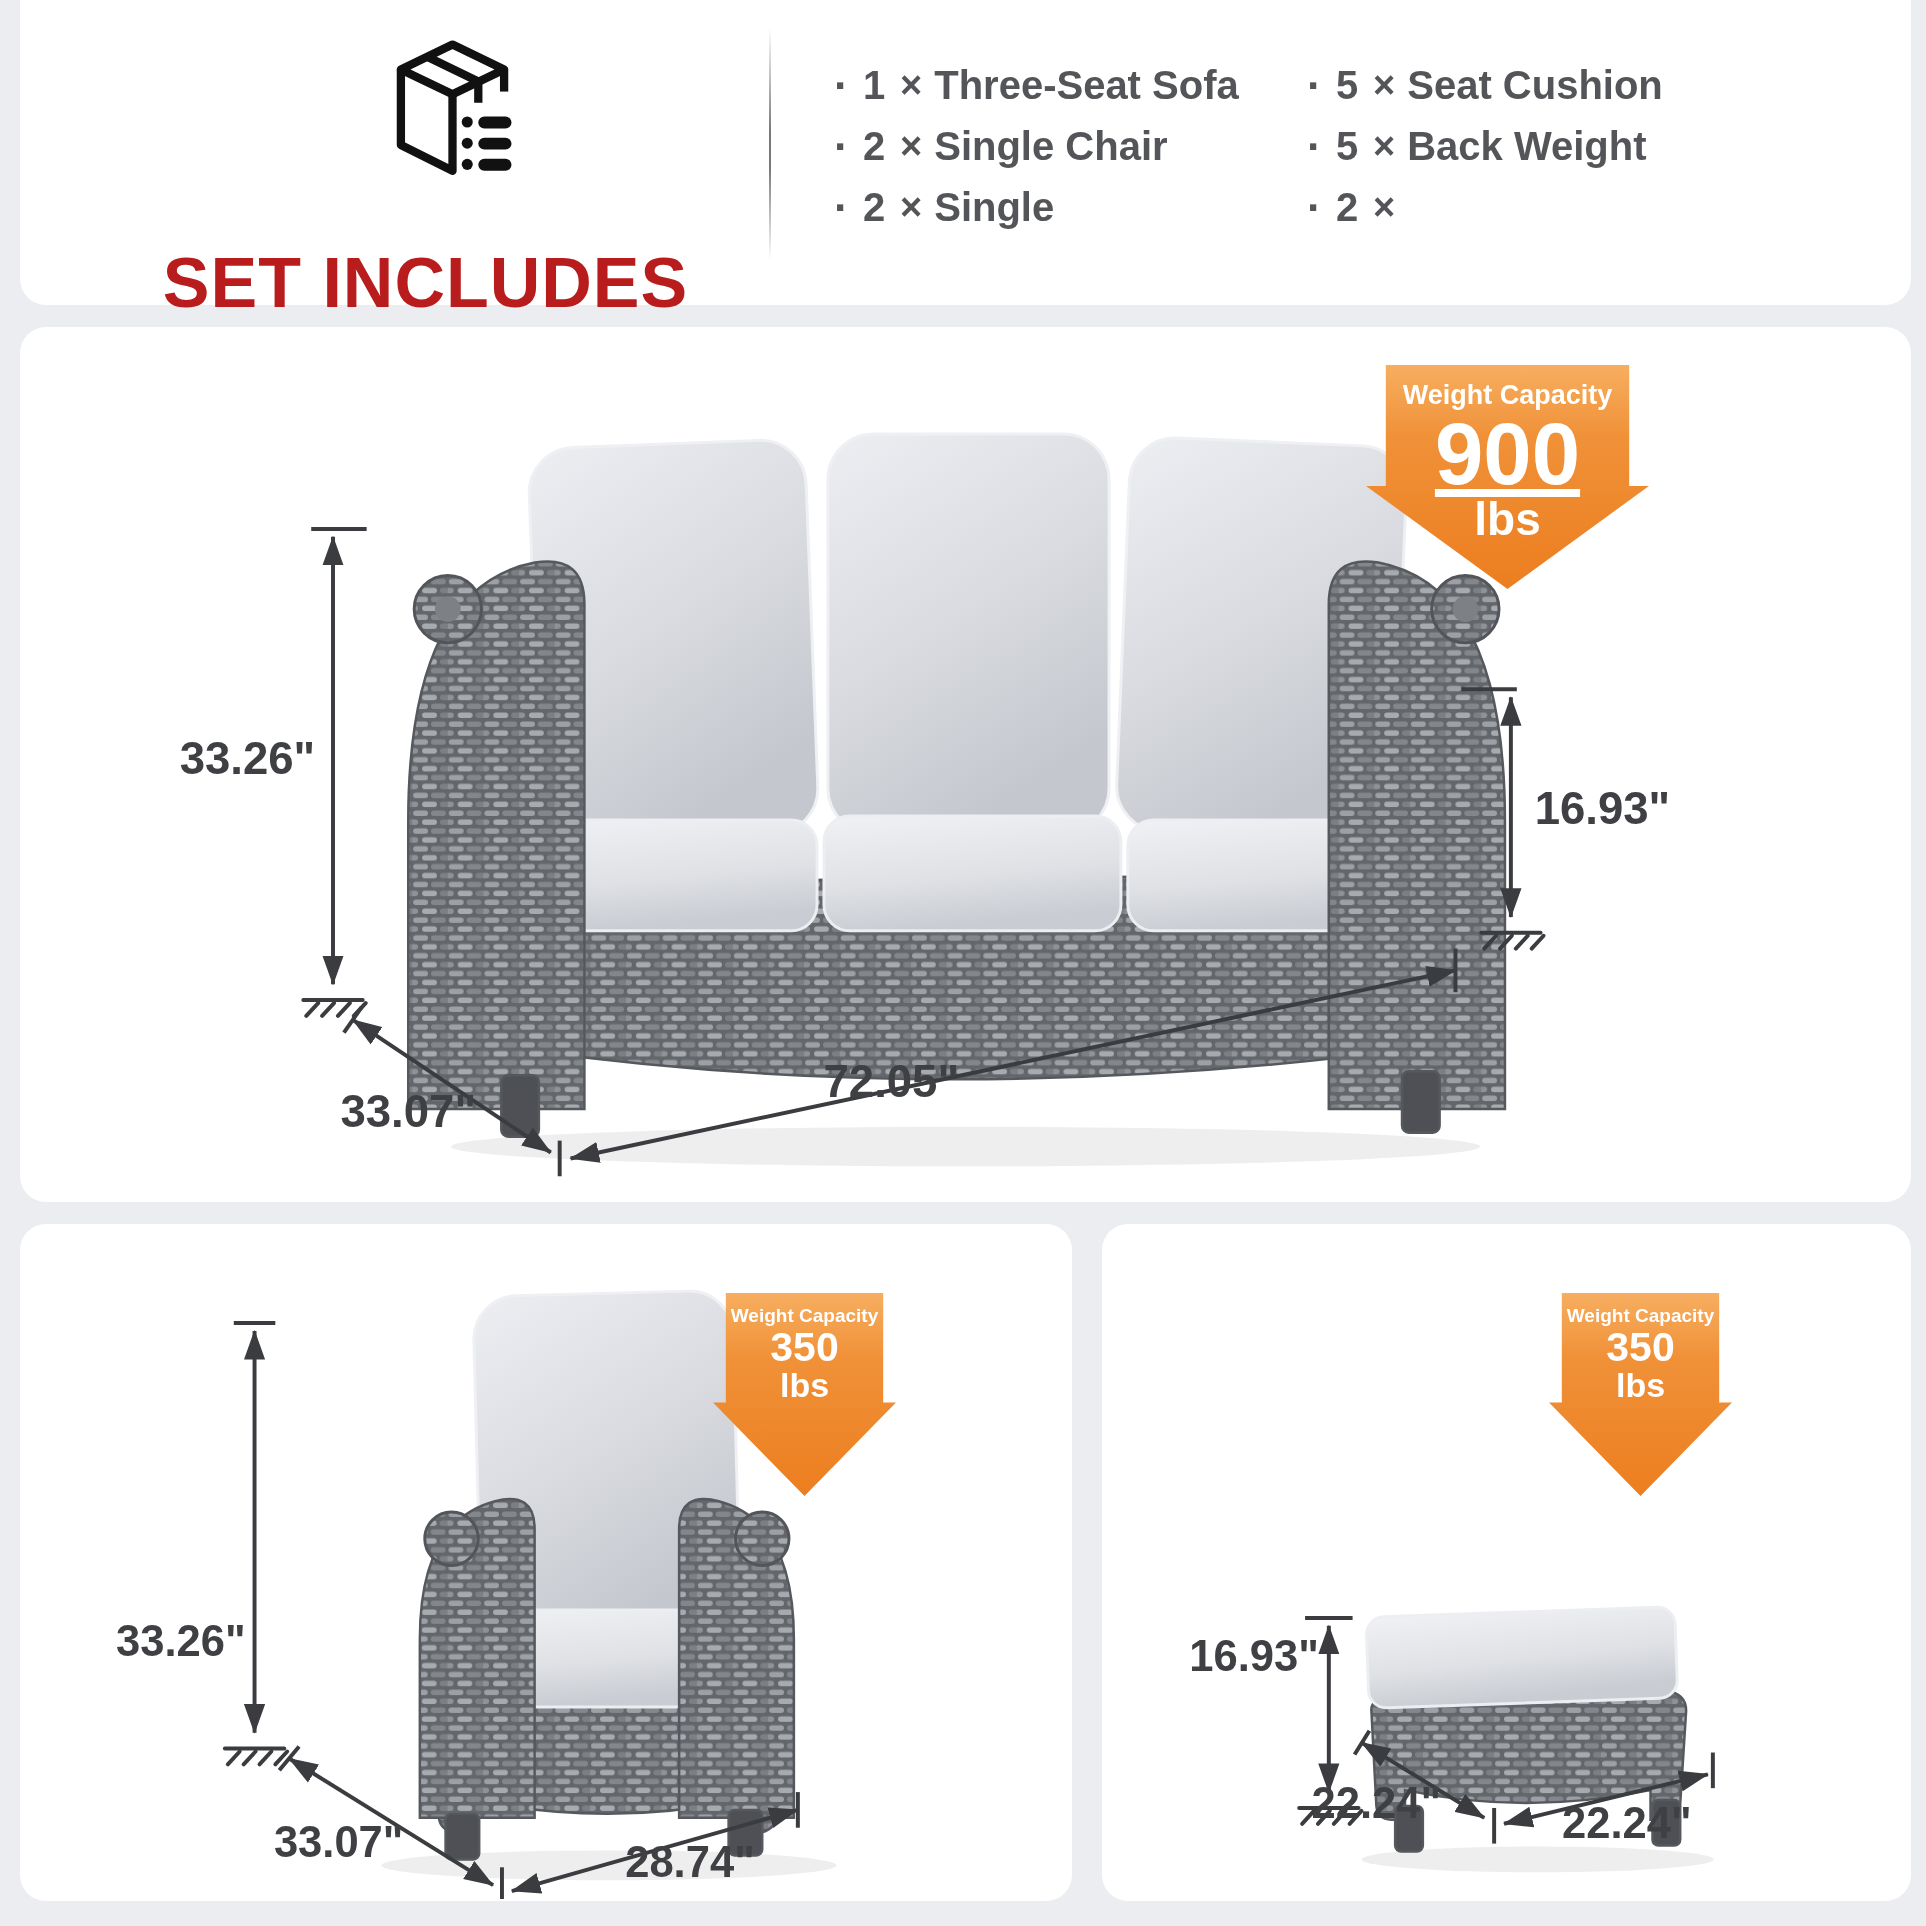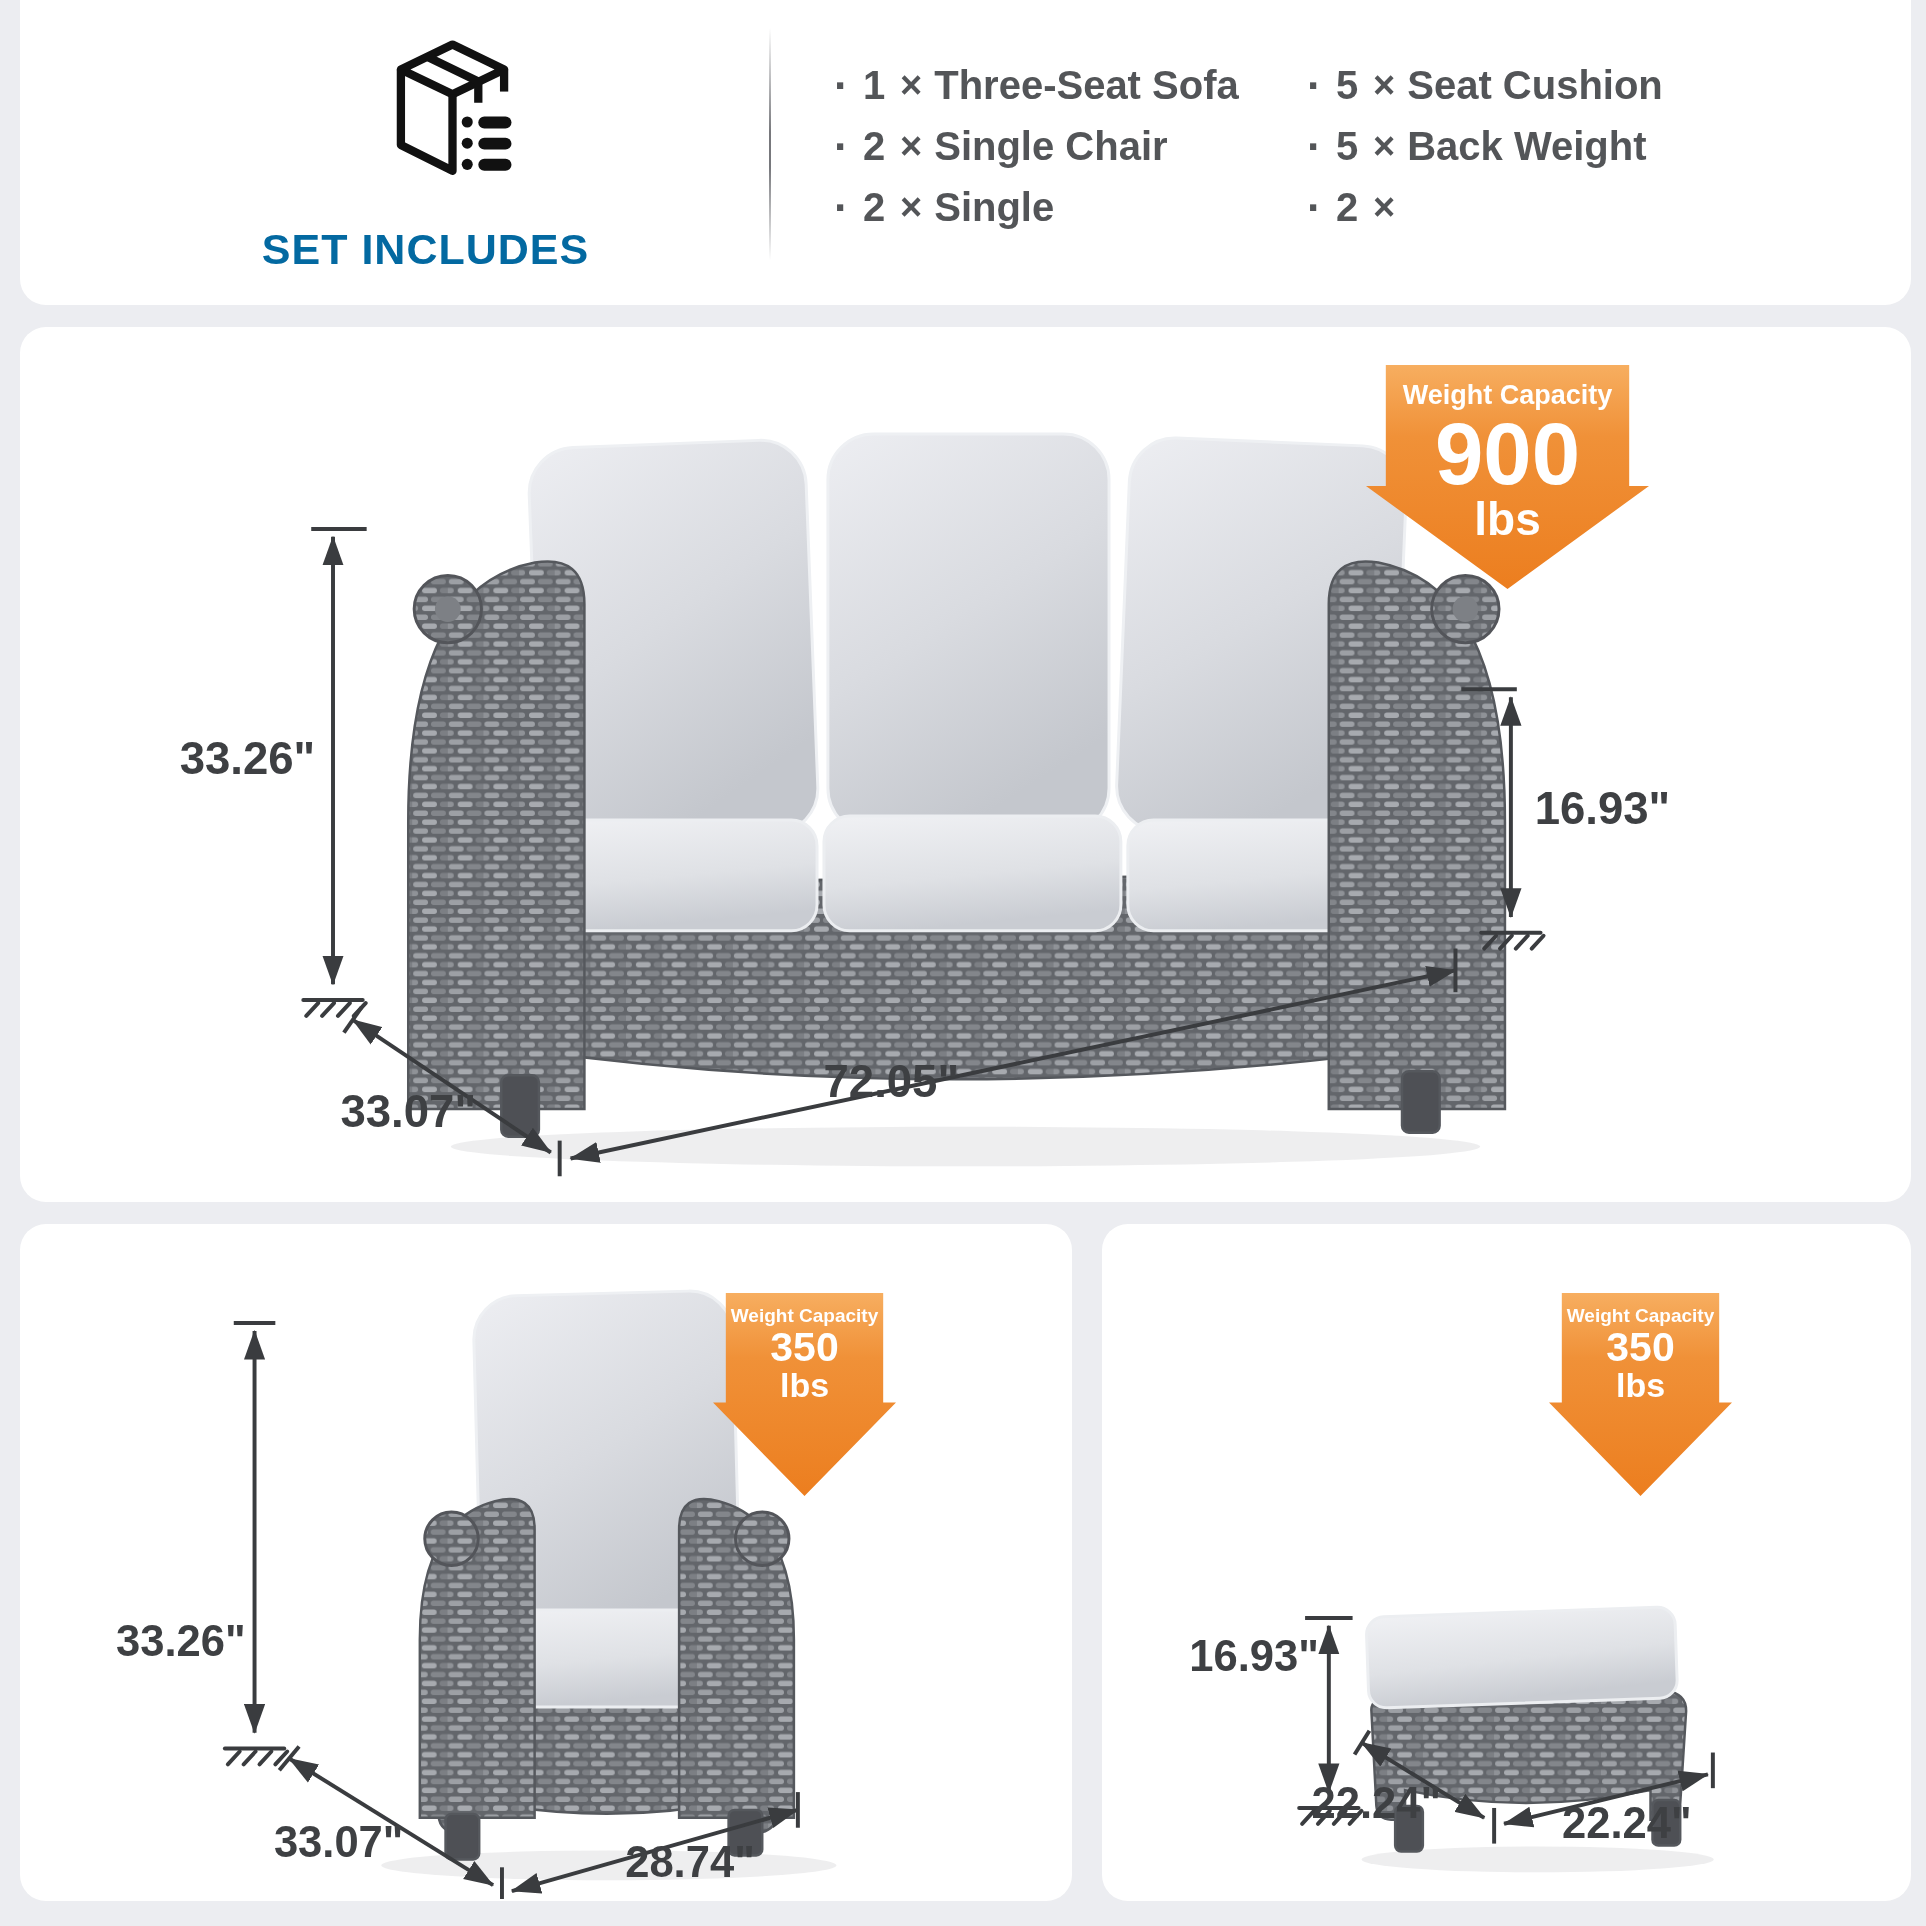--- a/index.html
+++ b/index.html
@@ -13,22 +13,22 @@
   .panel{position:absolute;background:#ffffff;}
   .panel-top{left:20px;top:0;width:1891px;height:305px;border-radius:0 0 26px 26px;}
   .panel-sofa{left:20px;top:327px;width:1891px;height:875px;border-radius:26px;}
   .panel-chair{left:20px;top:1224px;width:1052px;height:677px;border-radius:26px;}
   .panel-ottoman{left:1102px;top:1224px;width:809px;height:677px;border-radius:26px;}
 
   
   .pkg-icon{position:absolute;left:368px;top:32px;width:129px;height:156px;}
   .set-title{
     position:absolute;left:79px;top:196px;width:653px;
-    text-align:center;font-size:43px;font-weight:bold;letter-spacing:1px;
-    color:#0369a1;
+    text-align:center;font-size:70px;font-weight:bold;letter-spacing:1px;
+    color:#b91c1c;
   }
   .header-divider{
     position:absolute;left:749px;top:28px;width:2px;height:232px;
     background:linear-gradient(180deg,rgba(120,120,125,0) 0%,#77787c 45%,#77787c 60%,rgba(120,120,125,0) 100%);
   }
   .inc-list{position:absolute;top:55px;margin:0;padding:0;list-style:none;}
   .inc-list-1{left:814px;}
   .inc-list-2{left:1287px;}
   .inc-item{display:flex;align-items:center;height:61px;font-size:40px;font-weight:bold;color:#535558;}
   .inc-bullet{width:26px;font-size:44px;line-height:1;}
@@ -37,21 +37,21 @@
 
   
   .badge{
     position:absolute;color:#fff;text-align:right;font-weight:bold;
     clip-path:polygon(7% 0%,93% 0%,93% 54%,100% 54%,50% 100%,0% 54%,7% 54%);
     background:linear-gradient(180deg,#f7ae60 0%,#f09138 32%,#ec7e1f 100%);
     display:flex;flex-direction:column;align-items:center;
   }
   .badge-lg{left:1346px;top:38px;width:283px;height:224px;padding-top:16px;box-sizing:border-box;}
   .badge-lg .badge-title{font-size:27px;line-height:1.1;}
-  .badge-lg .badge-value{font-size:87px;line-height:0.98;}
+  .badge-lg .badge-value{font-size:87px;line-height:0.98;text-decoration:underline;}
   .badge-lg .badge-unit{font-size:46px;line-height:1;}
   .badge-sm{width:183px;height:203px;padding-top:12px;box-sizing:border-box;}
   .badge-chair{left:693px;top:69px;}
   .badge-ottoman{left:447px;top:69px;}
   .badge-sm .badge-title{font-size:19px;line-height:1.15;}
   .badge-sm .badge-value{font-size:41px;line-height:1.0;}
   .badge-sm .badge-unit{font-size:34px;line-height:1;}
 
   .fig{position:absolute;left:0;top:0;width:100%;height:100%;}
   .dim-text{font-weight:bold;fill:#3e4043;}

